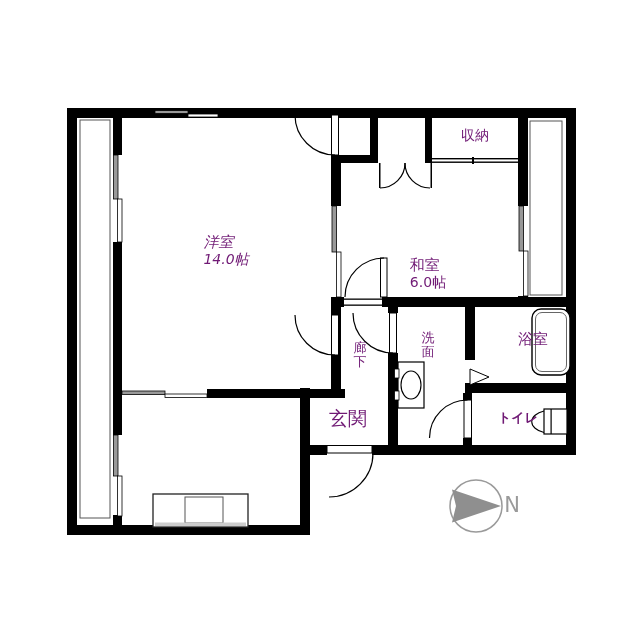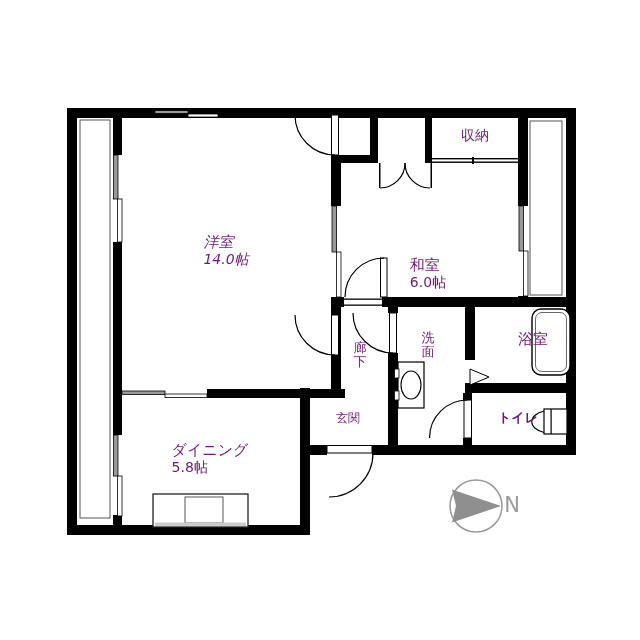--- a/index.html
+++ b/index.html
@@ -177,23 +177,19 @@
 
   <div class="lbl" style="left:533px;top:340px;">
     <div class="nm">浴室</div>
   </div>
 
   <div class="lbl small" style="left:518px;top:418px;">
     <div class="nm">トイレ</div>
   </div>
 
   <div class="lbl" style="left:348px;top:419px;">
-    <div class="nm" style="font-size:12px;">玄関</div>
+    <div class="nm" style="font-size:19px;">玄関</div>
   </div>
 
-  <div class="lbl" style="left:210px;top:459px;">
-    <div class="nm">ダイニング</div>
-    <div class="sz">5.8帖</div>
-  </div>
 
   <div class="nlabel" style="left:512px;top:505px;">N</div>
 
 </div>
 
 </body></html>

